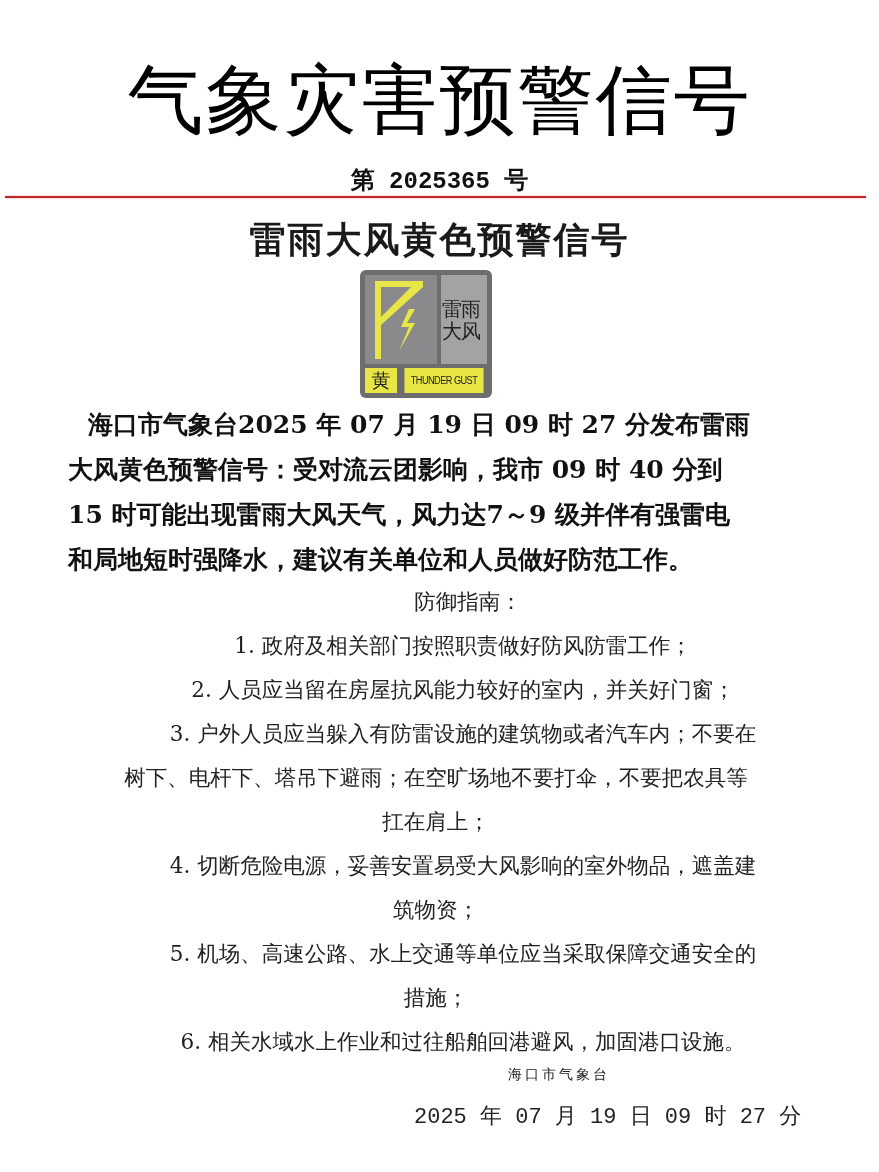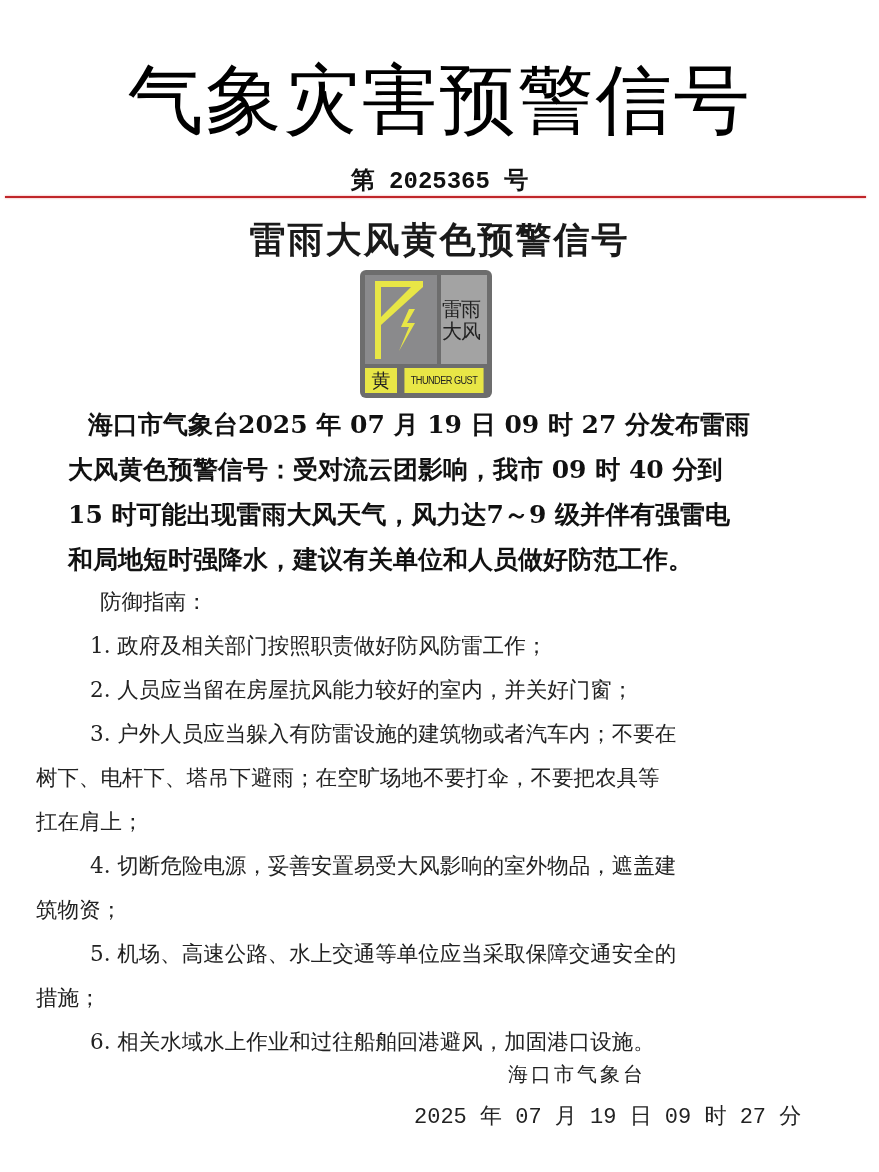--- a/index.html
+++ b/index.html
@@ -62,26 +62,26 @@
     left: 68px; width: 760px; top: 402px;
     font-family: "DejaVu Serif", serif; font-weight: bold;
     font-size: 25px; line-height: 45px; color: #111;
   }
   .body-para .line { display: block; white-space: nowrap; }
   .body-para .line.first { padding-left: 20px; }
   .guide {
     left: 36px; width: 800px;
     font-family: "DejaVu Serif", serif; font-size: 21.5px; line-height: 44px; color: #222;
   }
-  .guide .line { display: block; white-space: nowrap; }
+  .guide .line { display: block; white-space: nowrap; text-align: center; }
   .guide .indent { padding-left: 54px; }
   .guide .heading { padding-left: 64px; }
   .signature {
     left: 508px; top: 1054px; width: 200px;
-    font-family: "DejaVu Serif", serif; font-size: 20px; line-height: 40px; color: #222;
+    font-family: "DejaVu Serif", serif; font-size: 14px; line-height: 40px; color: #222;
     letter-spacing: 3px; white-space: nowrap;
   }
   .sig-date {
     left: 414px; top: 1098px; width: 420px;
     font-family: Liberation Mono, monospace; font-size: 22px; line-height: 40px; color: #222;
     white-space: nowrap;
   }
 </style>
 </head>
 <body>

